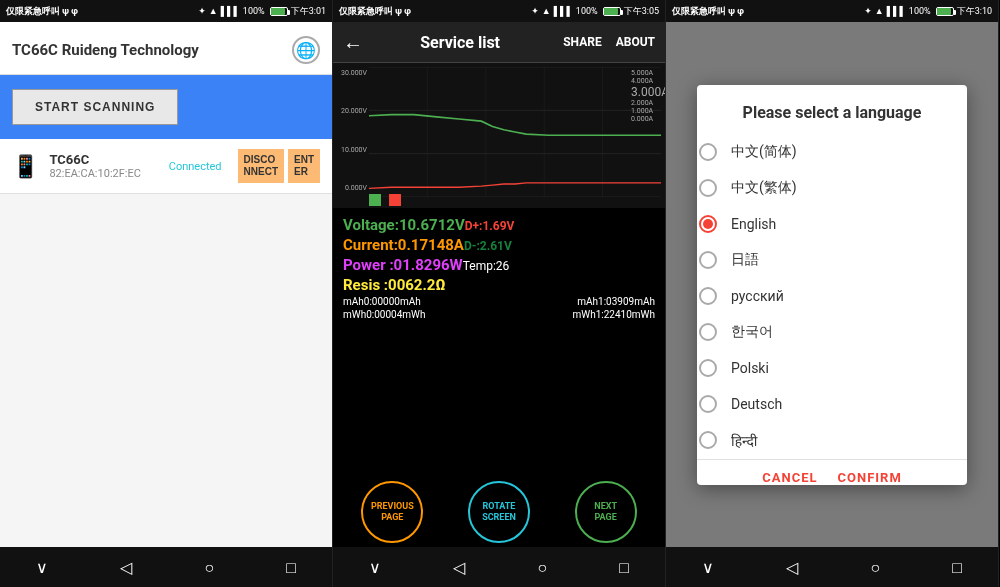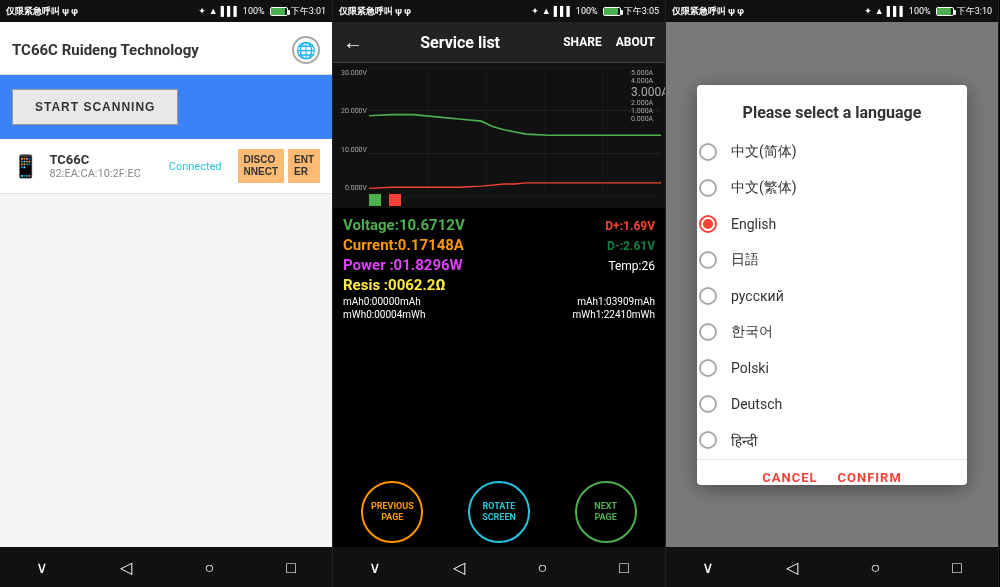--- a/index.html
+++ b/index.html
@@ -244,21 +244,21 @@
     .data-section {
       flex: 1;
       background: #000;
       padding: 8px 10px;
       display: flex;
       flex-direction: column;
       gap: 2px;
     }
     .data-row {
       display: flex;
-      justify-content: space-between;
+      justify-content: flex-start;
       align-items: baseline;
     }
     .data-voltage { color: #4caf50; font-size: 15px; font-weight: bold; }
     .data-current { color: #ff9800; font-size: 15px; font-weight: bold; }
     .data-power { color: #e040fb; font-size: 15px; font-weight: bold; }
     .data-resis { color: #ffeb3b; font-size: 15px; font-weight: bold; }
     .data-dplus { color: #f44336; font-size: 12px; font-weight: bold; }
     .data-dminus { color: #15803d; font-size: 12px; font-weight: bold; }
     .data-temp { color: #fff; font-size: 12px; }
     .data-small-row {

